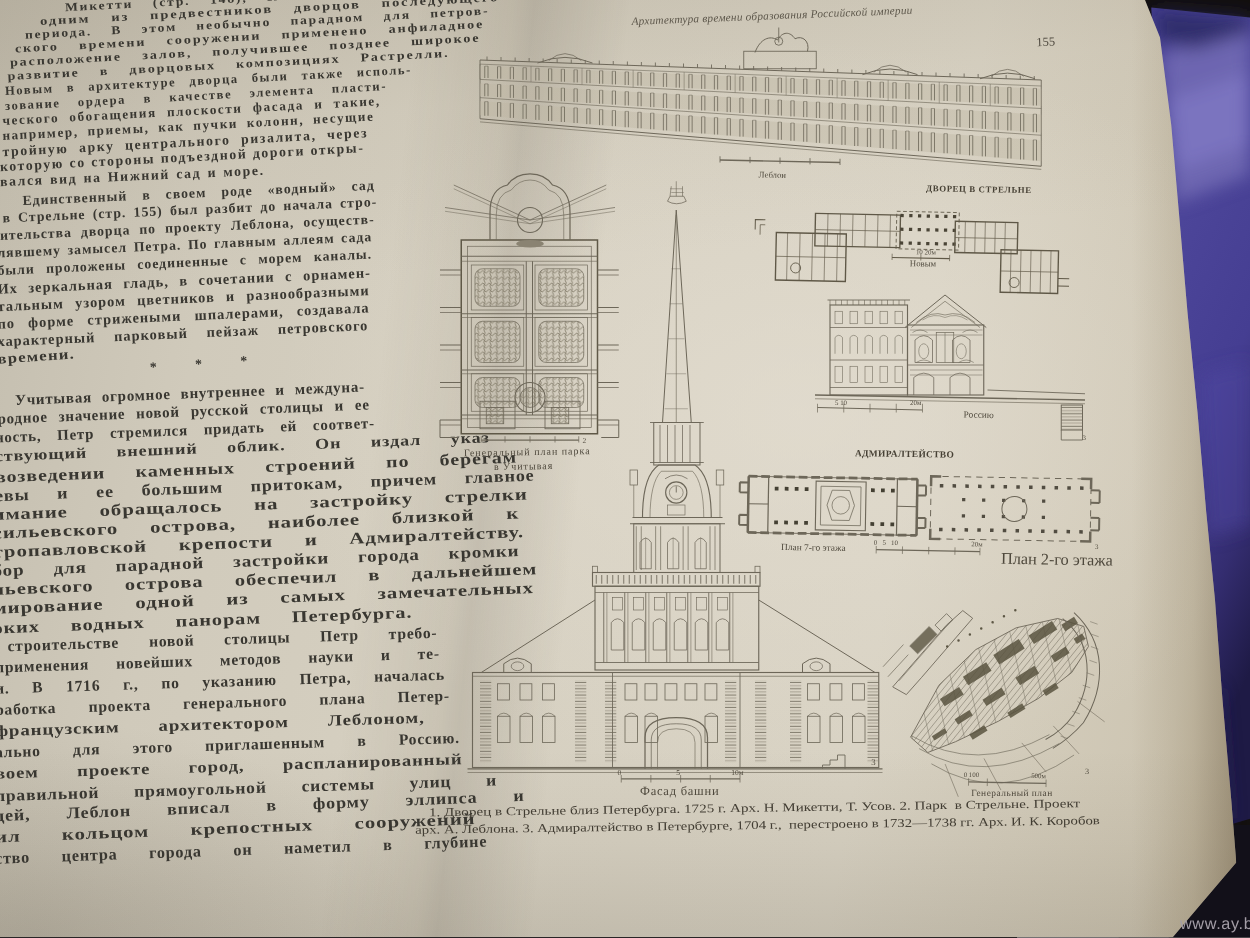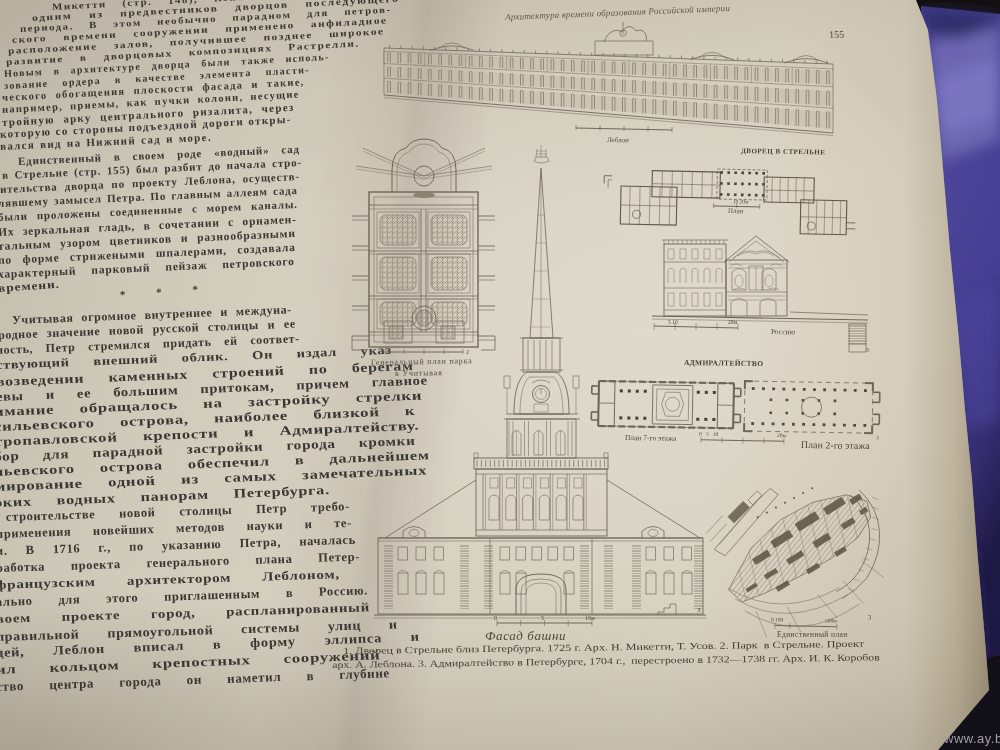--- a/index.html
+++ b/index.html
@@ -106,29 +106,29 @@
 <div class="tl" id="tl42" style="left:-4px;top:612px;font-size:12.5px;word-spacing:22.00px;letter-spacing:0.6px;transform:rotate(-1.8deg) scaleX(1.193);">воем проекте город, распланированный</div>
 <div class="tl" id="tl43" style="left:-4px;top:629px;font-size:13.0px;word-spacing:22.00px;letter-spacing:0.6px;transform:rotate(-1.8deg) scaleX(1.079);">правильной прямоугольной системы улиц и</div>
 <div class="tl" id="tl44" style="left:-4px;top:645px;font-size:13.0px;word-spacing:22.00px;letter-spacing:0.6px;transform:rotate(-2.2deg) scaleX(1.114);">дей, Леблон вписал в форму эллипса и</div>
 <div class="tl" id="tl45" style="left:-4px;top:662px;font-size:13.0px;word-spacing:22.00px;letter-spacing:0.6px;transform:rotate(-2.2deg) scaleX(1.280);">ил кольцом крепостных сооружений</div>
 <div class="tl" id="tl46" style="left:-4px;top:679px;font-size:13.0px;word-spacing:21.51px;letter-spacing:0.6px;transform:rotate(-2.0deg) scaleX(1.000);">ство центра города он наметил в глубине</div>
 
 <div class="rt it" style="left:505px;top:12px;font-size:9px;width:236px;transform:rotate(-2.3deg);letter-spacing:0.2px;color:#5d574b;">Архитектура времени образования Российской империи</div>
 <div class="rt" style="left:829px;top:29px;font-size:10px;transform:rotate(-2deg);color:#4c473d;">155</div>
 <div class="rt" style="left:607px;top:136px;font-size:7px;transform:rotate(1deg);">Леблон</div>
 <div class="rt b" style="left:741px;top:147px;font-size:7px;letter-spacing:0.5px;transform:rotate(1deg);">ДВОРЕЦ В СТРЕЛЬНЕ</div>
-<div class="rt" style="left:728px;top:207px;font-size:7px;transform:rotate(1deg);">План</div>
+<div class="rt" style="left:728px;top:207px;font-size:7px;transform:rotate(1deg);">Новым</div>
 <div class="rt" style="left:771px;top:327px;font-size:7.5px;transform:rotate(1deg);">Россию</div>
 <div class="rt b" style="left:684px;top:358px;font-size:7.5px;letter-spacing:0.3px;transform:rotate(0.8deg);">АДМИРАЛТЕЙСТВО</div>
 <div class="rt" style="left:625px;top:433px;font-size:7.5px;transform:rotate(1deg);">План 7-го этажа</div>
-<div class="rt" style="left:801px;top:439px;font-size:10px;transform:rotate(1deg);">План 2-го этажа</div>
+<div class="rt" style="left:801px;top:439px;font-size:13px;transform:rotate(1deg);">План 2-го этажа</div>
 <div class="rt" style="left:371px;top:358px;font-size:8px;letter-spacing:0.8px;transform:rotate(-1deg);">Генеральный план парка</div>
 <div class="rt" style="left:395px;top:369px;font-size:8px;letter-spacing:0.8px;transform:rotate(-1deg);">в Учитывая</div>
-<div class="rt" style="left:485px;top:628px;font-size:13px;letter-spacing:0.6px;font-style:italic;">Фасад башни</div>
-<div class="rt" style="left:777px;top:630px;font-size:7.5px;letter-spacing:0.4px;">Единственный план</div>
+<div class="rt" style="left:512px;top:628px;font-size:10px;letter-spacing:0.6px;">Фасад башни</div>
+<div class="rt" style="left:777px;top:630px;font-size:7.5px;letter-spacing:0.4px;">Генеральный план</div>
 <div class="rt cap2" id="cap1" style="left:343px;top:645px;transform:rotate(-0.8deg) scaleX(1.274);">1.&nbsp;Дворец в Стрельне близ Петербурга. 1725&nbsp;г. Арх. Н.&nbsp;Микетти, Т.&nbsp;Усов. 2.&nbsp;Парк&nbsp;&nbsp;в&nbsp;Стрельне.&nbsp;Проект</div>
 <div class="rt cap2" id="cap2" style="left:332px;top:659px;transform:rotate(-0.8deg) scaleX(1.248);">арх. А.&nbsp;Леблона. 3.&nbsp;Адмиралтейство в Петербурге, 1704&nbsp;г.,&nbsp;&nbsp;перестроено в 1732—1738&nbsp;гг. Арх. И.&nbsp;К.&nbsp;Коробов</div>
 
 <svg width="1000" height="750" viewBox="0 0 1000 750" style="position:absolute;left:0;top:0;">
 <defs>
 <pattern id="orn" width="5" height="5" patternUnits="userSpaceOnUse">
   <path d="M0 2.5 Q1.3 0.4 2.5 2.5 Q3.7 4.6 5 2.5 M2.5 0 Q3.6 1.5 2.5 2.5 Q1.5 3.6 2.5 5" stroke="#6f6854" stroke-width="0.55" fill="none"></path>
 </pattern>
 <pattern id="rust" width="4" height="5" patternUnits="userSpaceOnUse">
   <rect width="4" height="5" fill="none"></rect>

